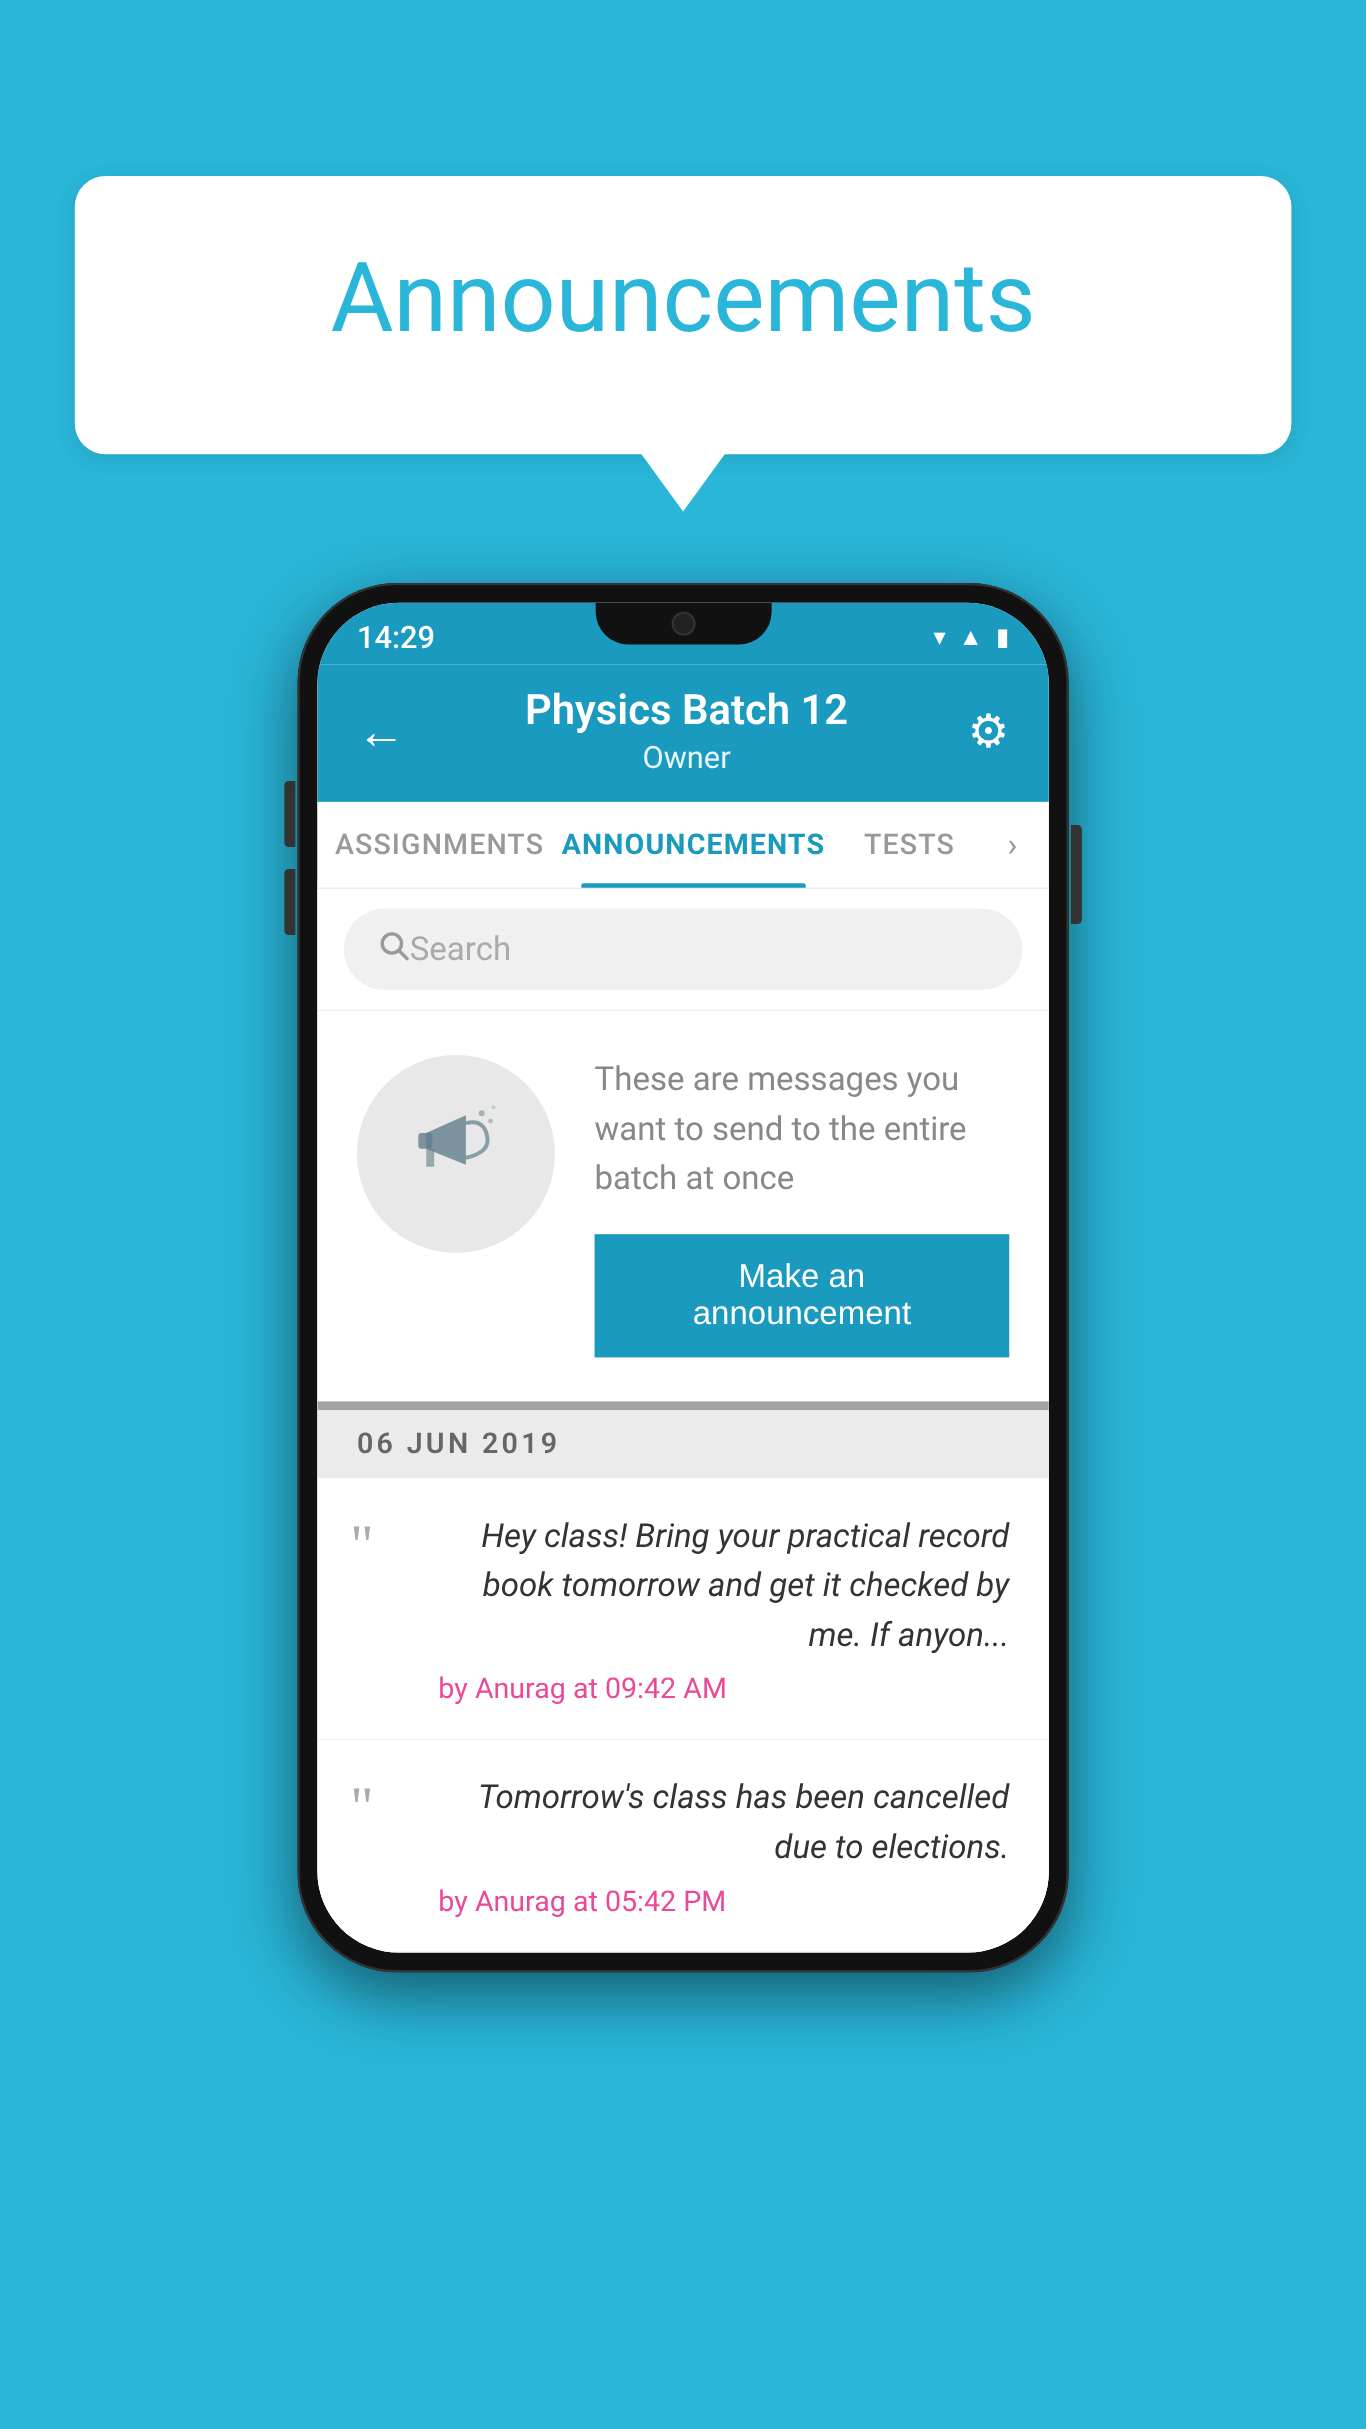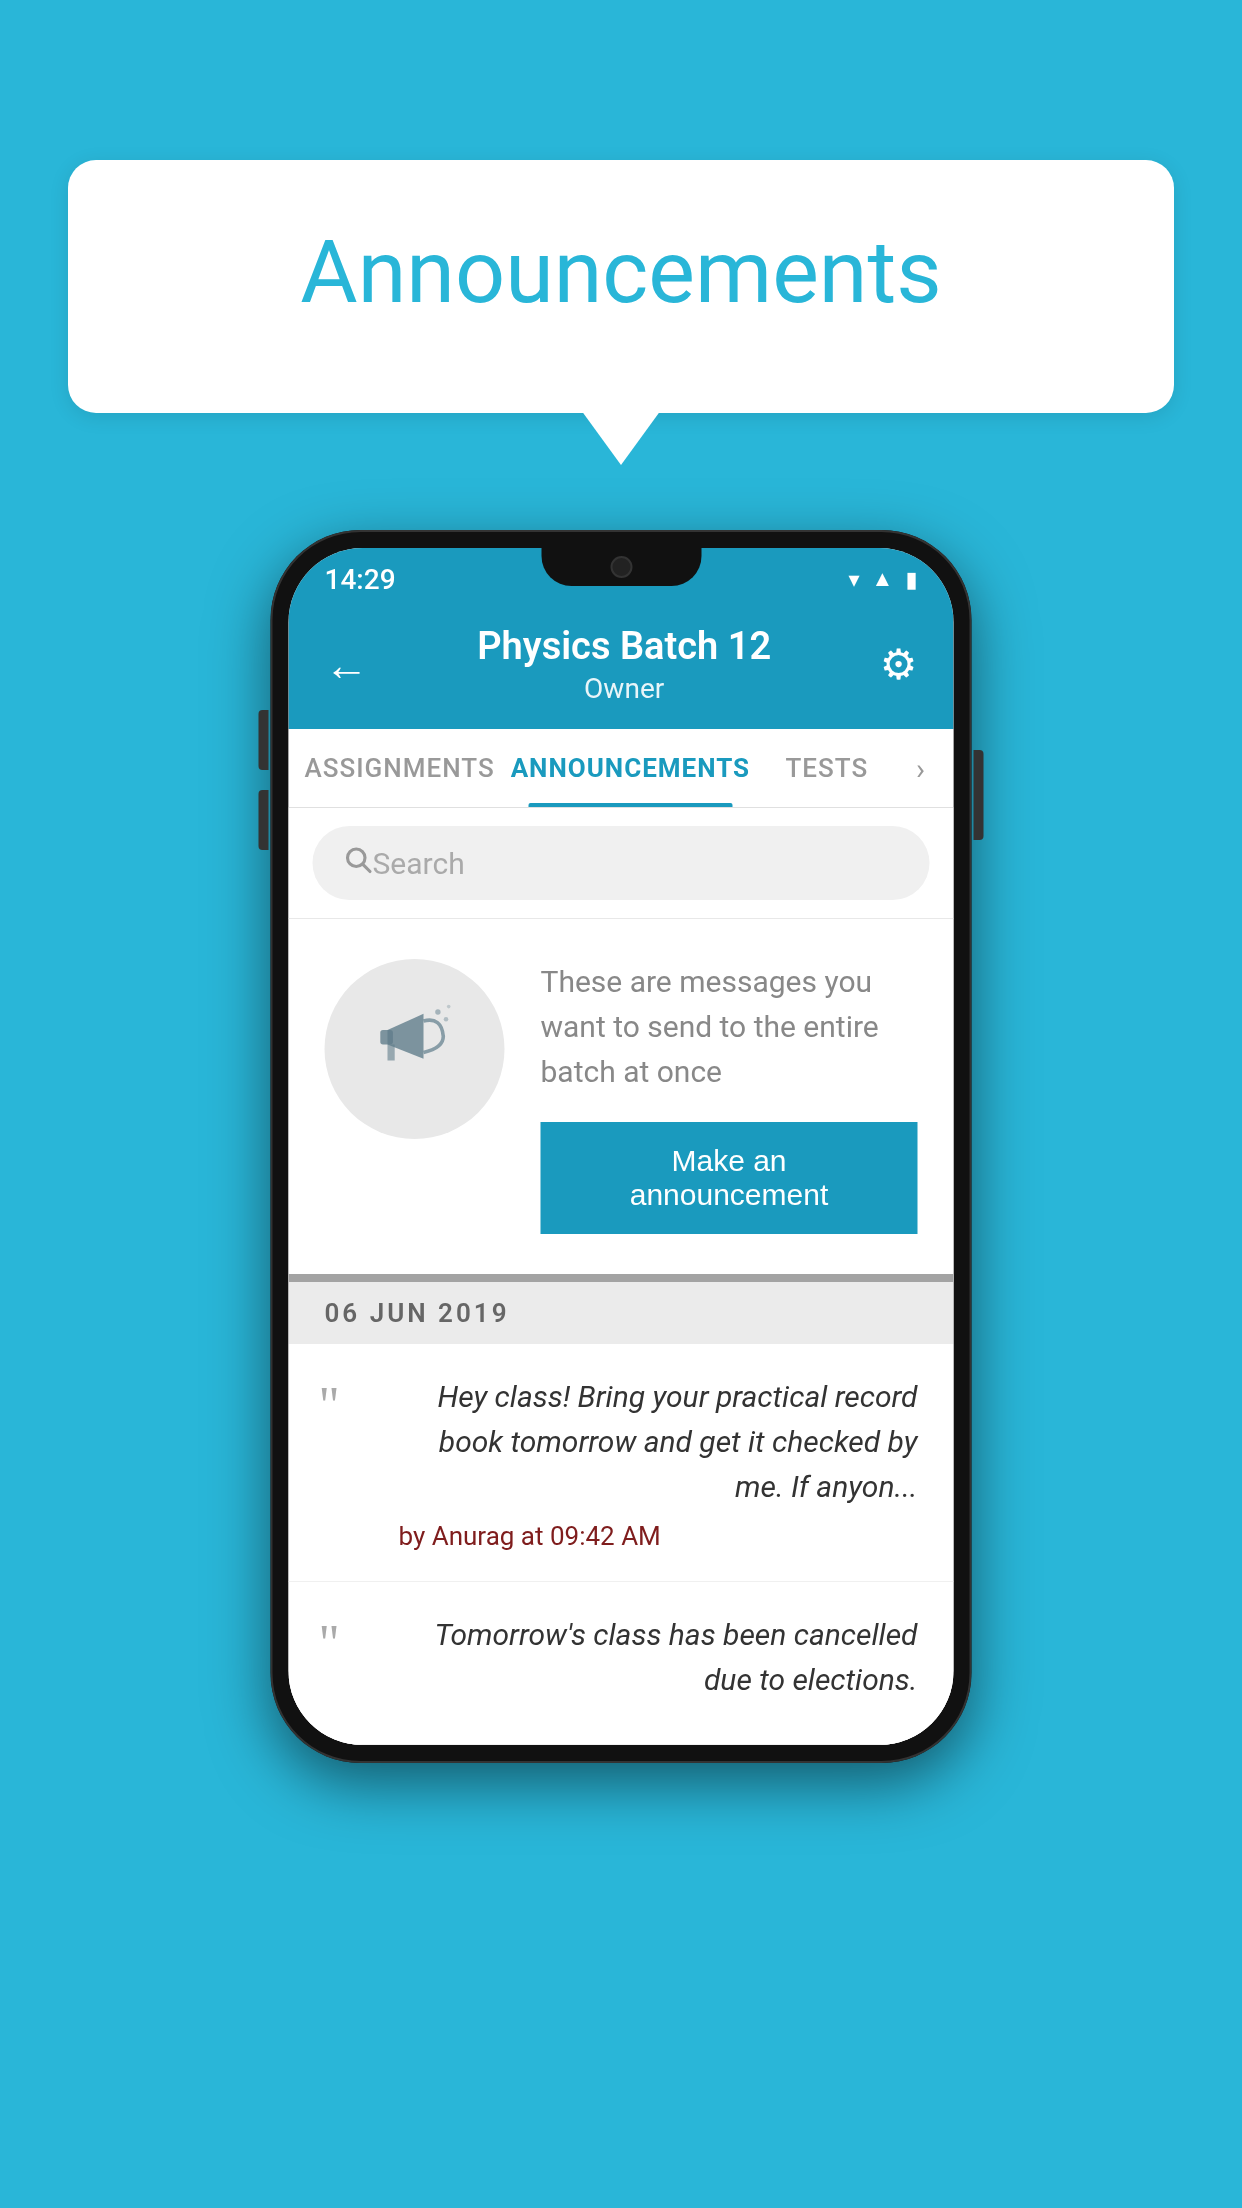--- a/index.html
+++ b/index.html
@@ -300,21 +300,21 @@
     .announcement-text {
       font-size: 30px;
       color: #333;
       font-style: italic;
       line-height: 1.5;
       margin-bottom: 12px;
       text-align: right;
     }
     .announcement-meta {
       font-size: 26px;
-      color: #7f1d1d;
+      color: #ec4899;
     }
 
     
     .phone-side-btn-vol {
       position: absolute;
       left: -12px;
       top: 180px;
       width: 10px;
       height: 60px;
       background: #333;
@@ -434,19 +434,20 @@
             <div class="announcement-text">Hey class! Bring your practical record book tomorrow and get it checked by me. If anyon...</div>
             <div class="announcement-meta">by Anurag at 09:42 AM</div>
           </div>
         </div>
 
 
         <div class="announcement-item">
           <div class="quote-icon">"</div>
           <div class="announcement-text-group">
             <div class="announcement-text">Tomorrow's class has been cancelled due to elections.</div>
+            <div class="announcement-meta">by Anurag at 05:42 PM</div>
           </div>
         </div>
 
       </div>
     </div>
   </div>
 </div>
 
 </body></html>

